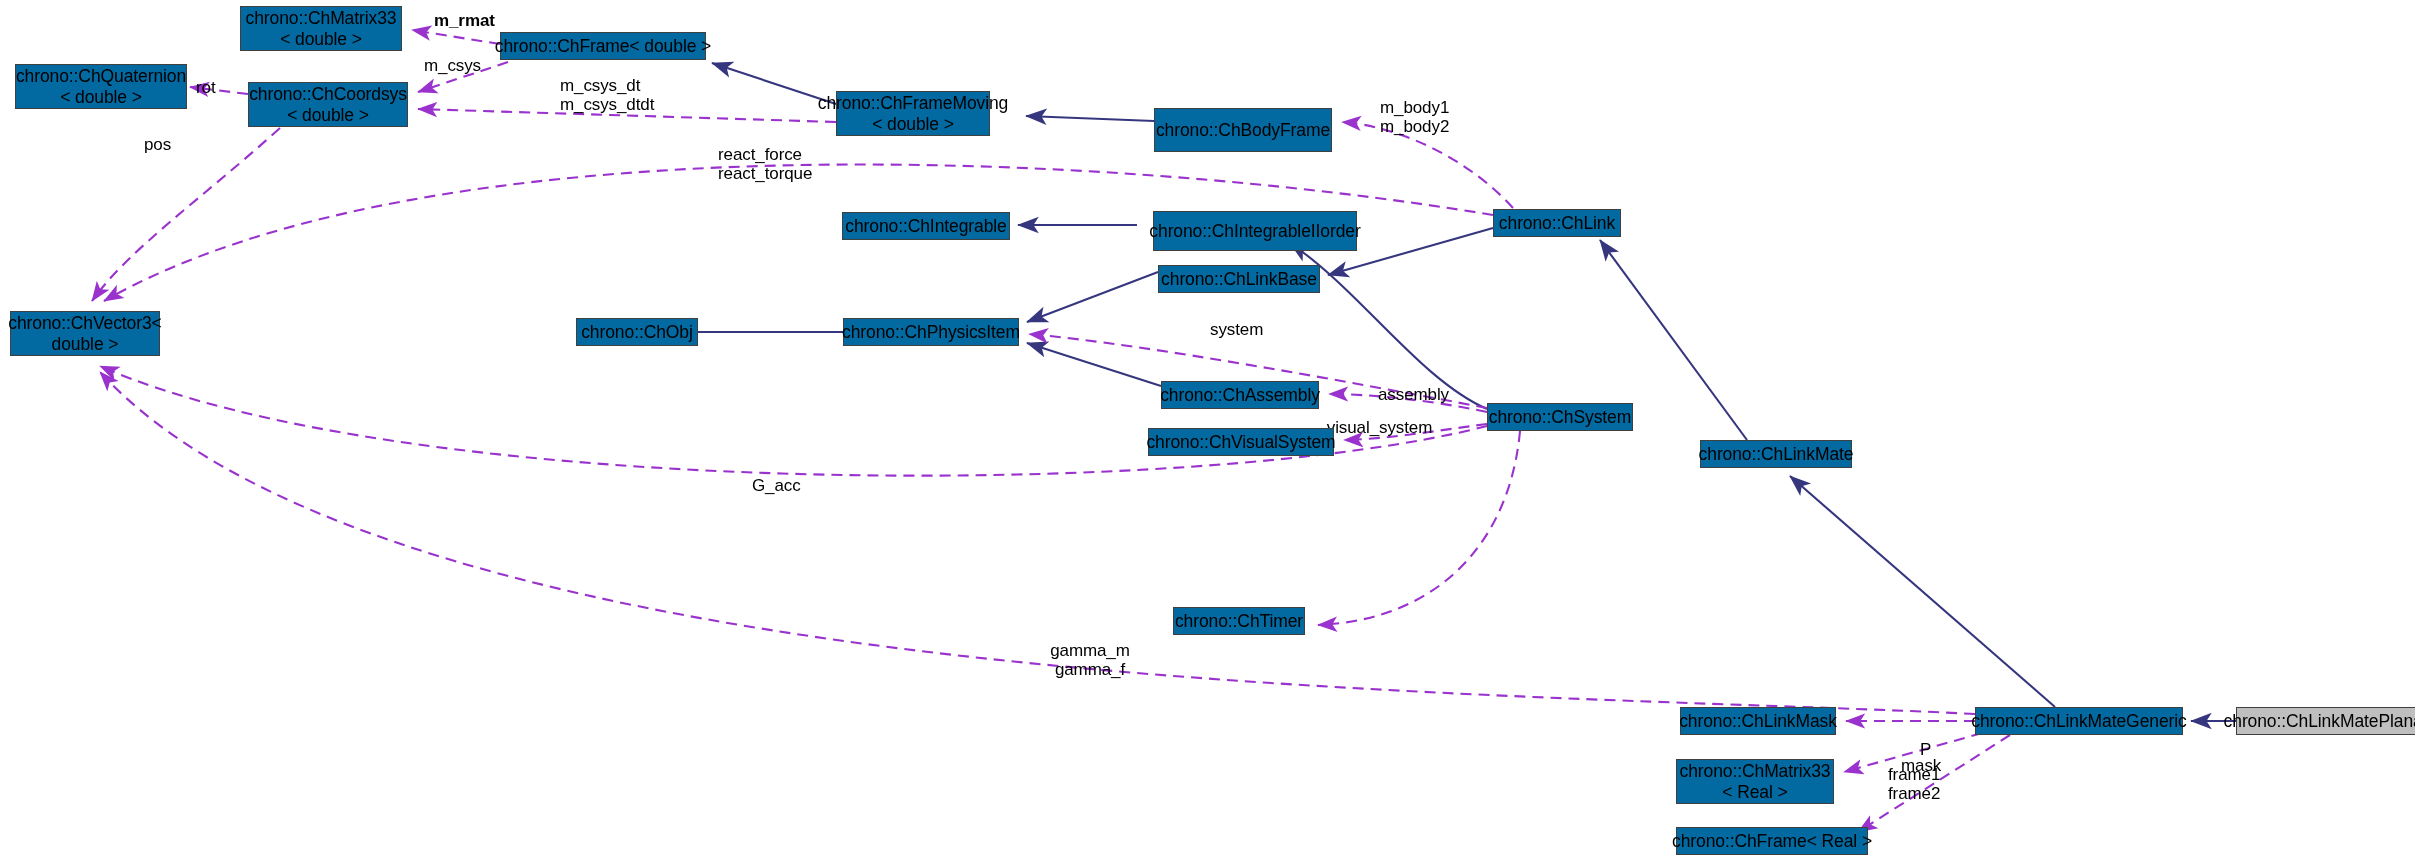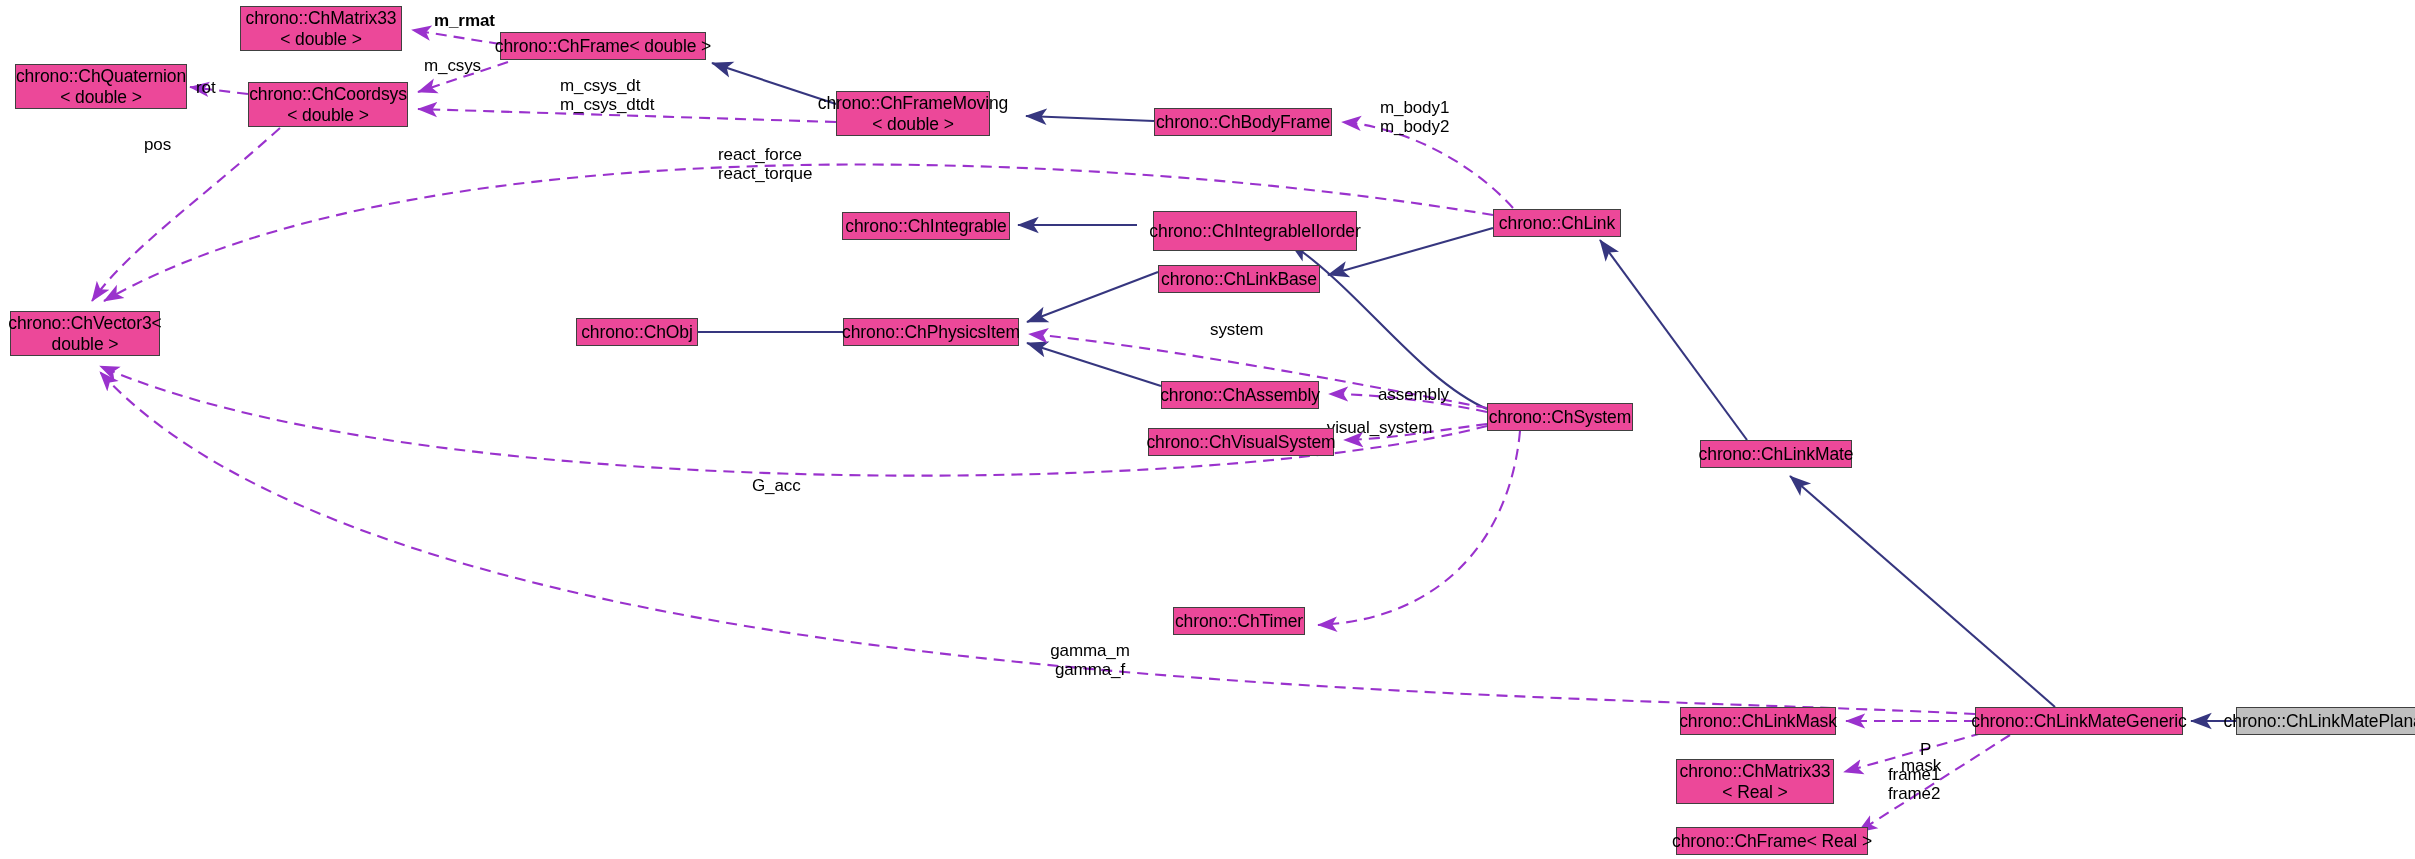--- a/index.html
+++ b/index.html
@@ -19,21 +19,21 @@
     position: absolute;
     left: 0; top: 0;
     width: 2415px;
     height: 859px;
     pointer-events: none;
   }
   .node {
     position: absolute;
     box-sizing: border-box;
     border: 1.6px solid #404040;
-    background: #ec4899;
+    background: #0369a1;
     color: #000000;
     font-size: 17.5px;
     line-height: 1.18;
     display: flex;
     align-items: center;
     justify-content: center;
     text-align: center;
     white-space: pre;
     letter-spacing: -0.1px;
     z-index: 5;
@@ -135,21 +135,21 @@
 
   <div class="node" style="left:8px;top:64px;width:172px;height:45px;margin-left:7px;">chrono::ChQuaternion
 &lt; double &gt;</div>
 
   <div class="node" style="left:248px;top:82px;width:160px;height:45px;">chrono::ChCoordsys
 &lt; double &gt;</div>
 
   <div class="node" style="left:836px;top:91px;width:154px;height:45px;">chrono::ChFrameMoving
 &lt; double &gt;</div>
 
-  <div class="node" style="left:1154px;top:108px;width:178px;height:28px;">chrono::ChBodyFrame</div>
+  <div class="node" style="left:1154px;top:108px;width:178px;height:44px;">chrono::ChBodyFrame</div>
 
   <div class="node" style="left:1493px;top:209px;width:128px;height:28px;">chrono::ChLink</div>
 
   <div class="node" style="left:842px;top:212px;width:168px;height:28px;">chrono::ChIntegrable</div>
 
   <div class="node" style="left:1137px;top:211px;width:204px;height:40px;margin-left:16px;">chrono::ChIntegrableIIorder</div>
 
   <div class="node" style="left:1158px;top:265px;width:162px;height:28px;">chrono::ChLinkBase</div>
 
   <div class="node" style="left:576px;top:318px;width:122px;height:28px;">chrono::ChObj</div>

